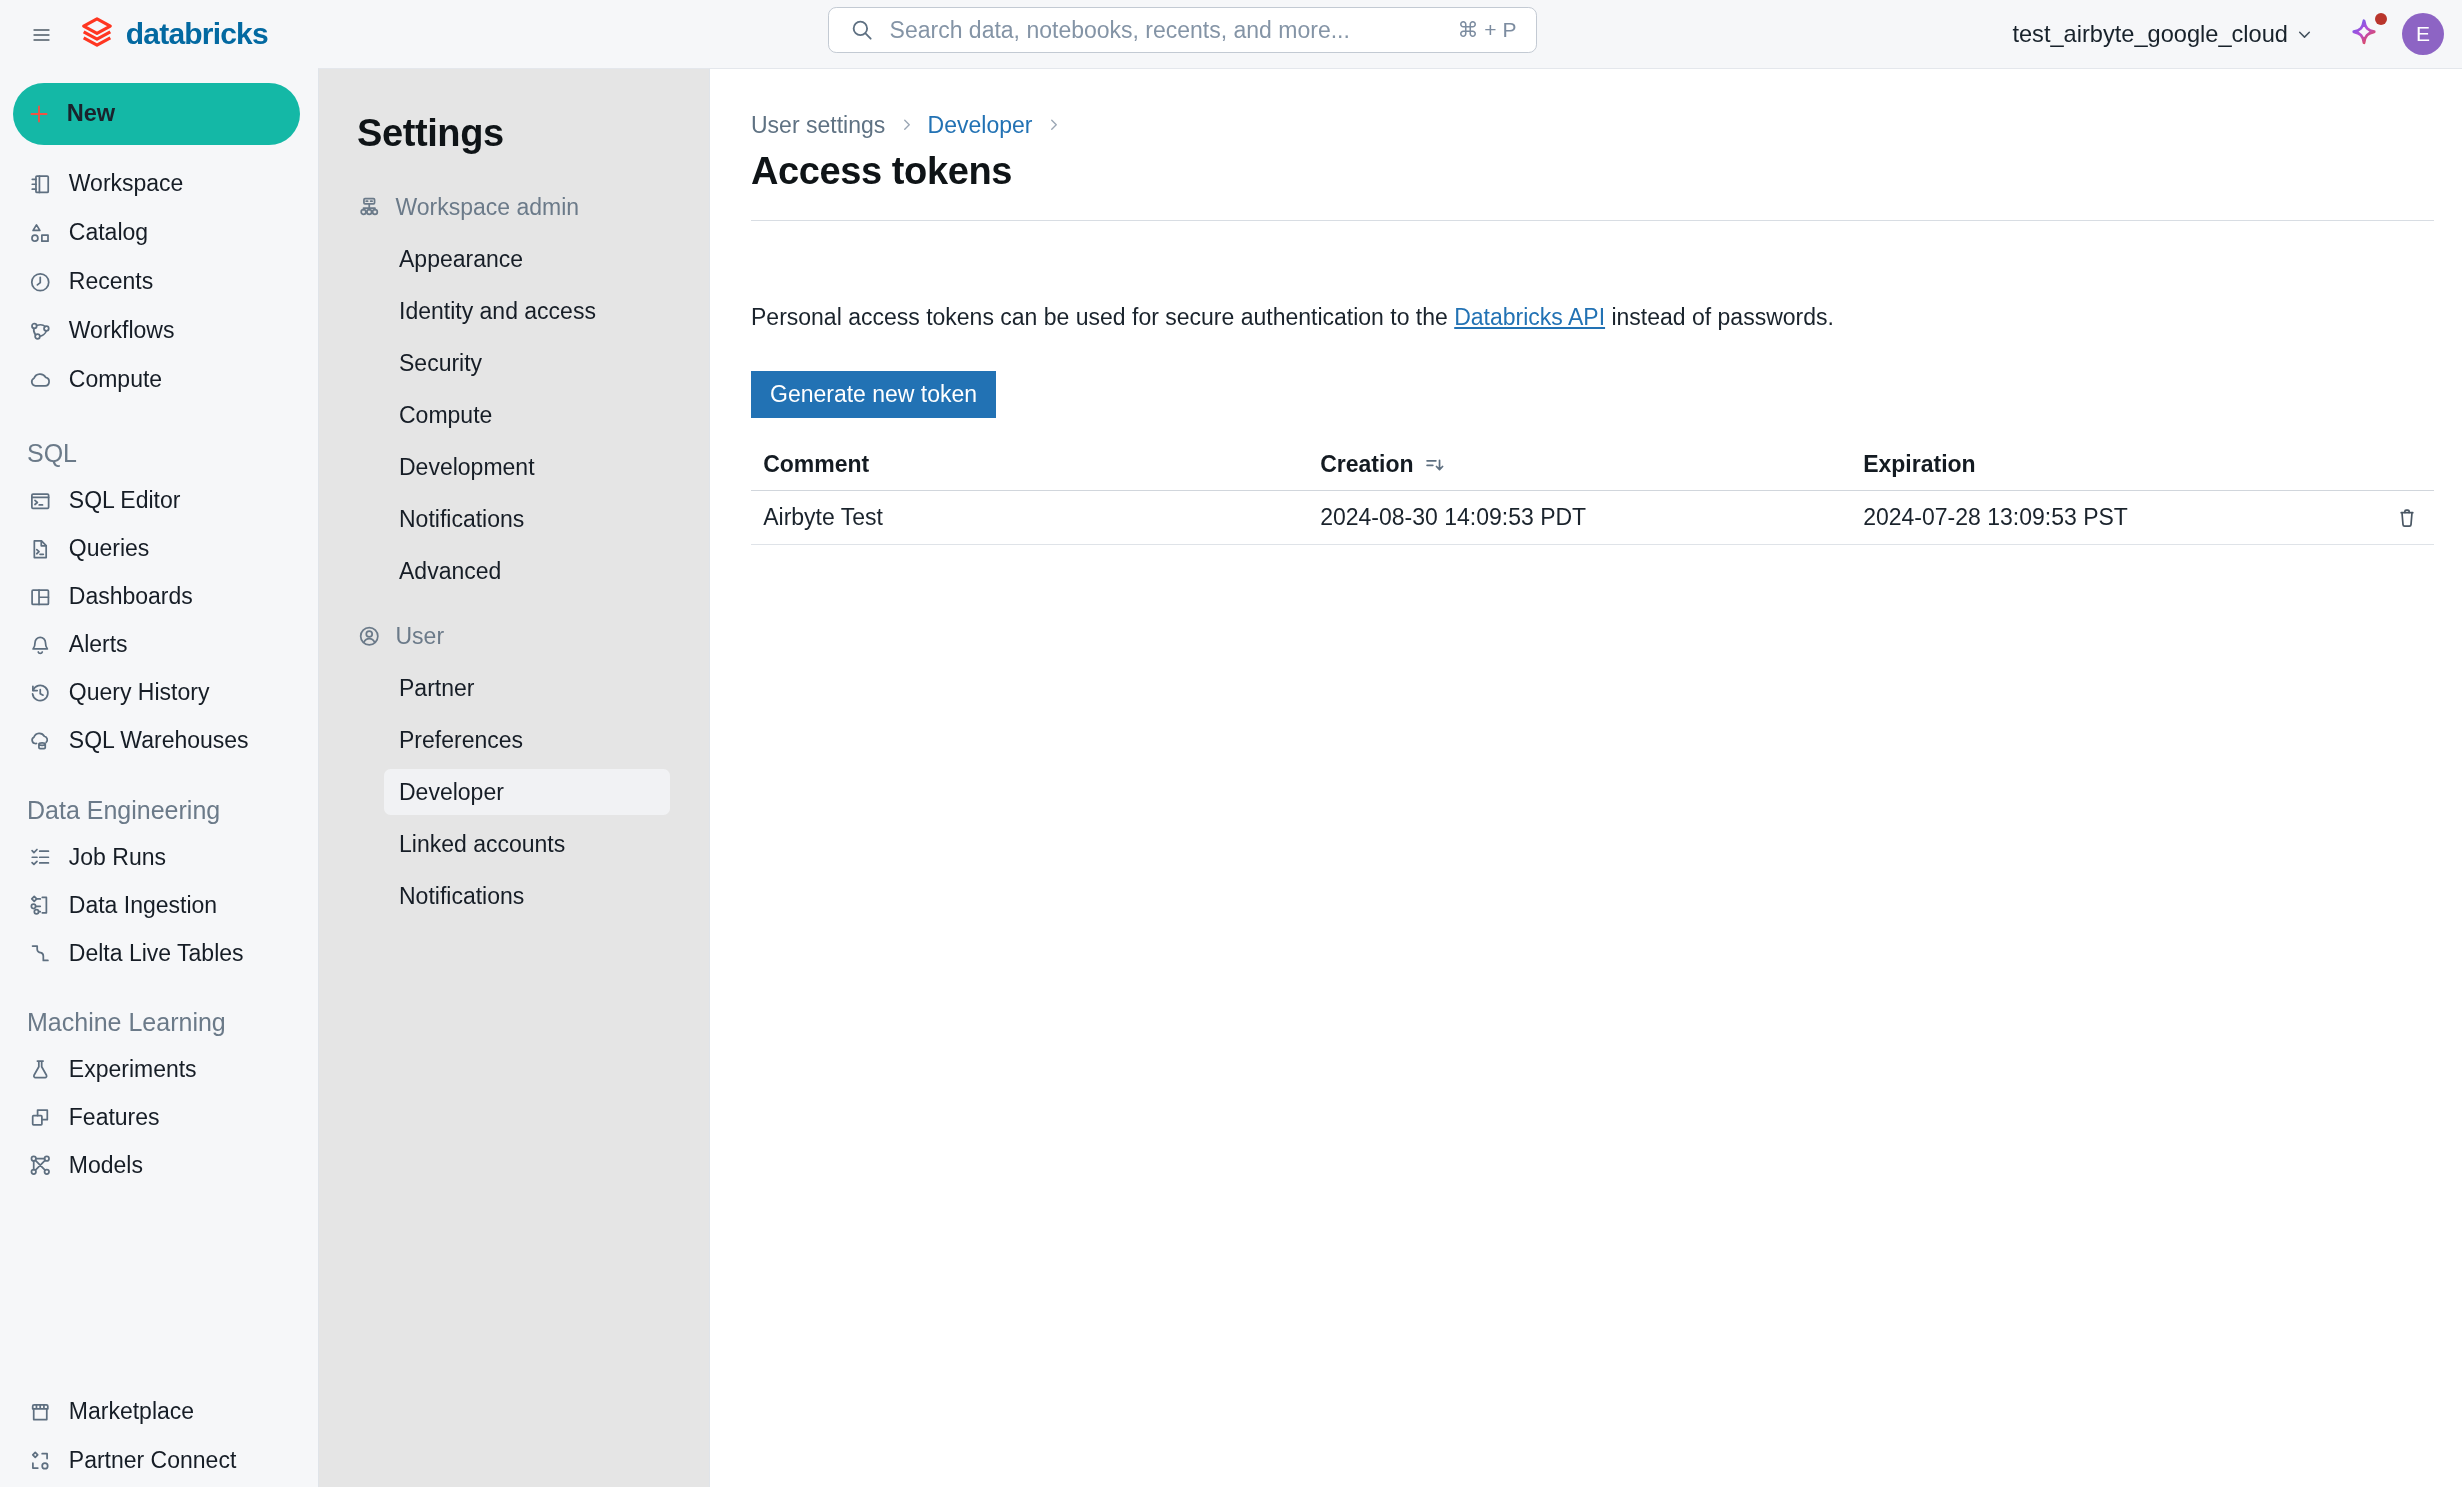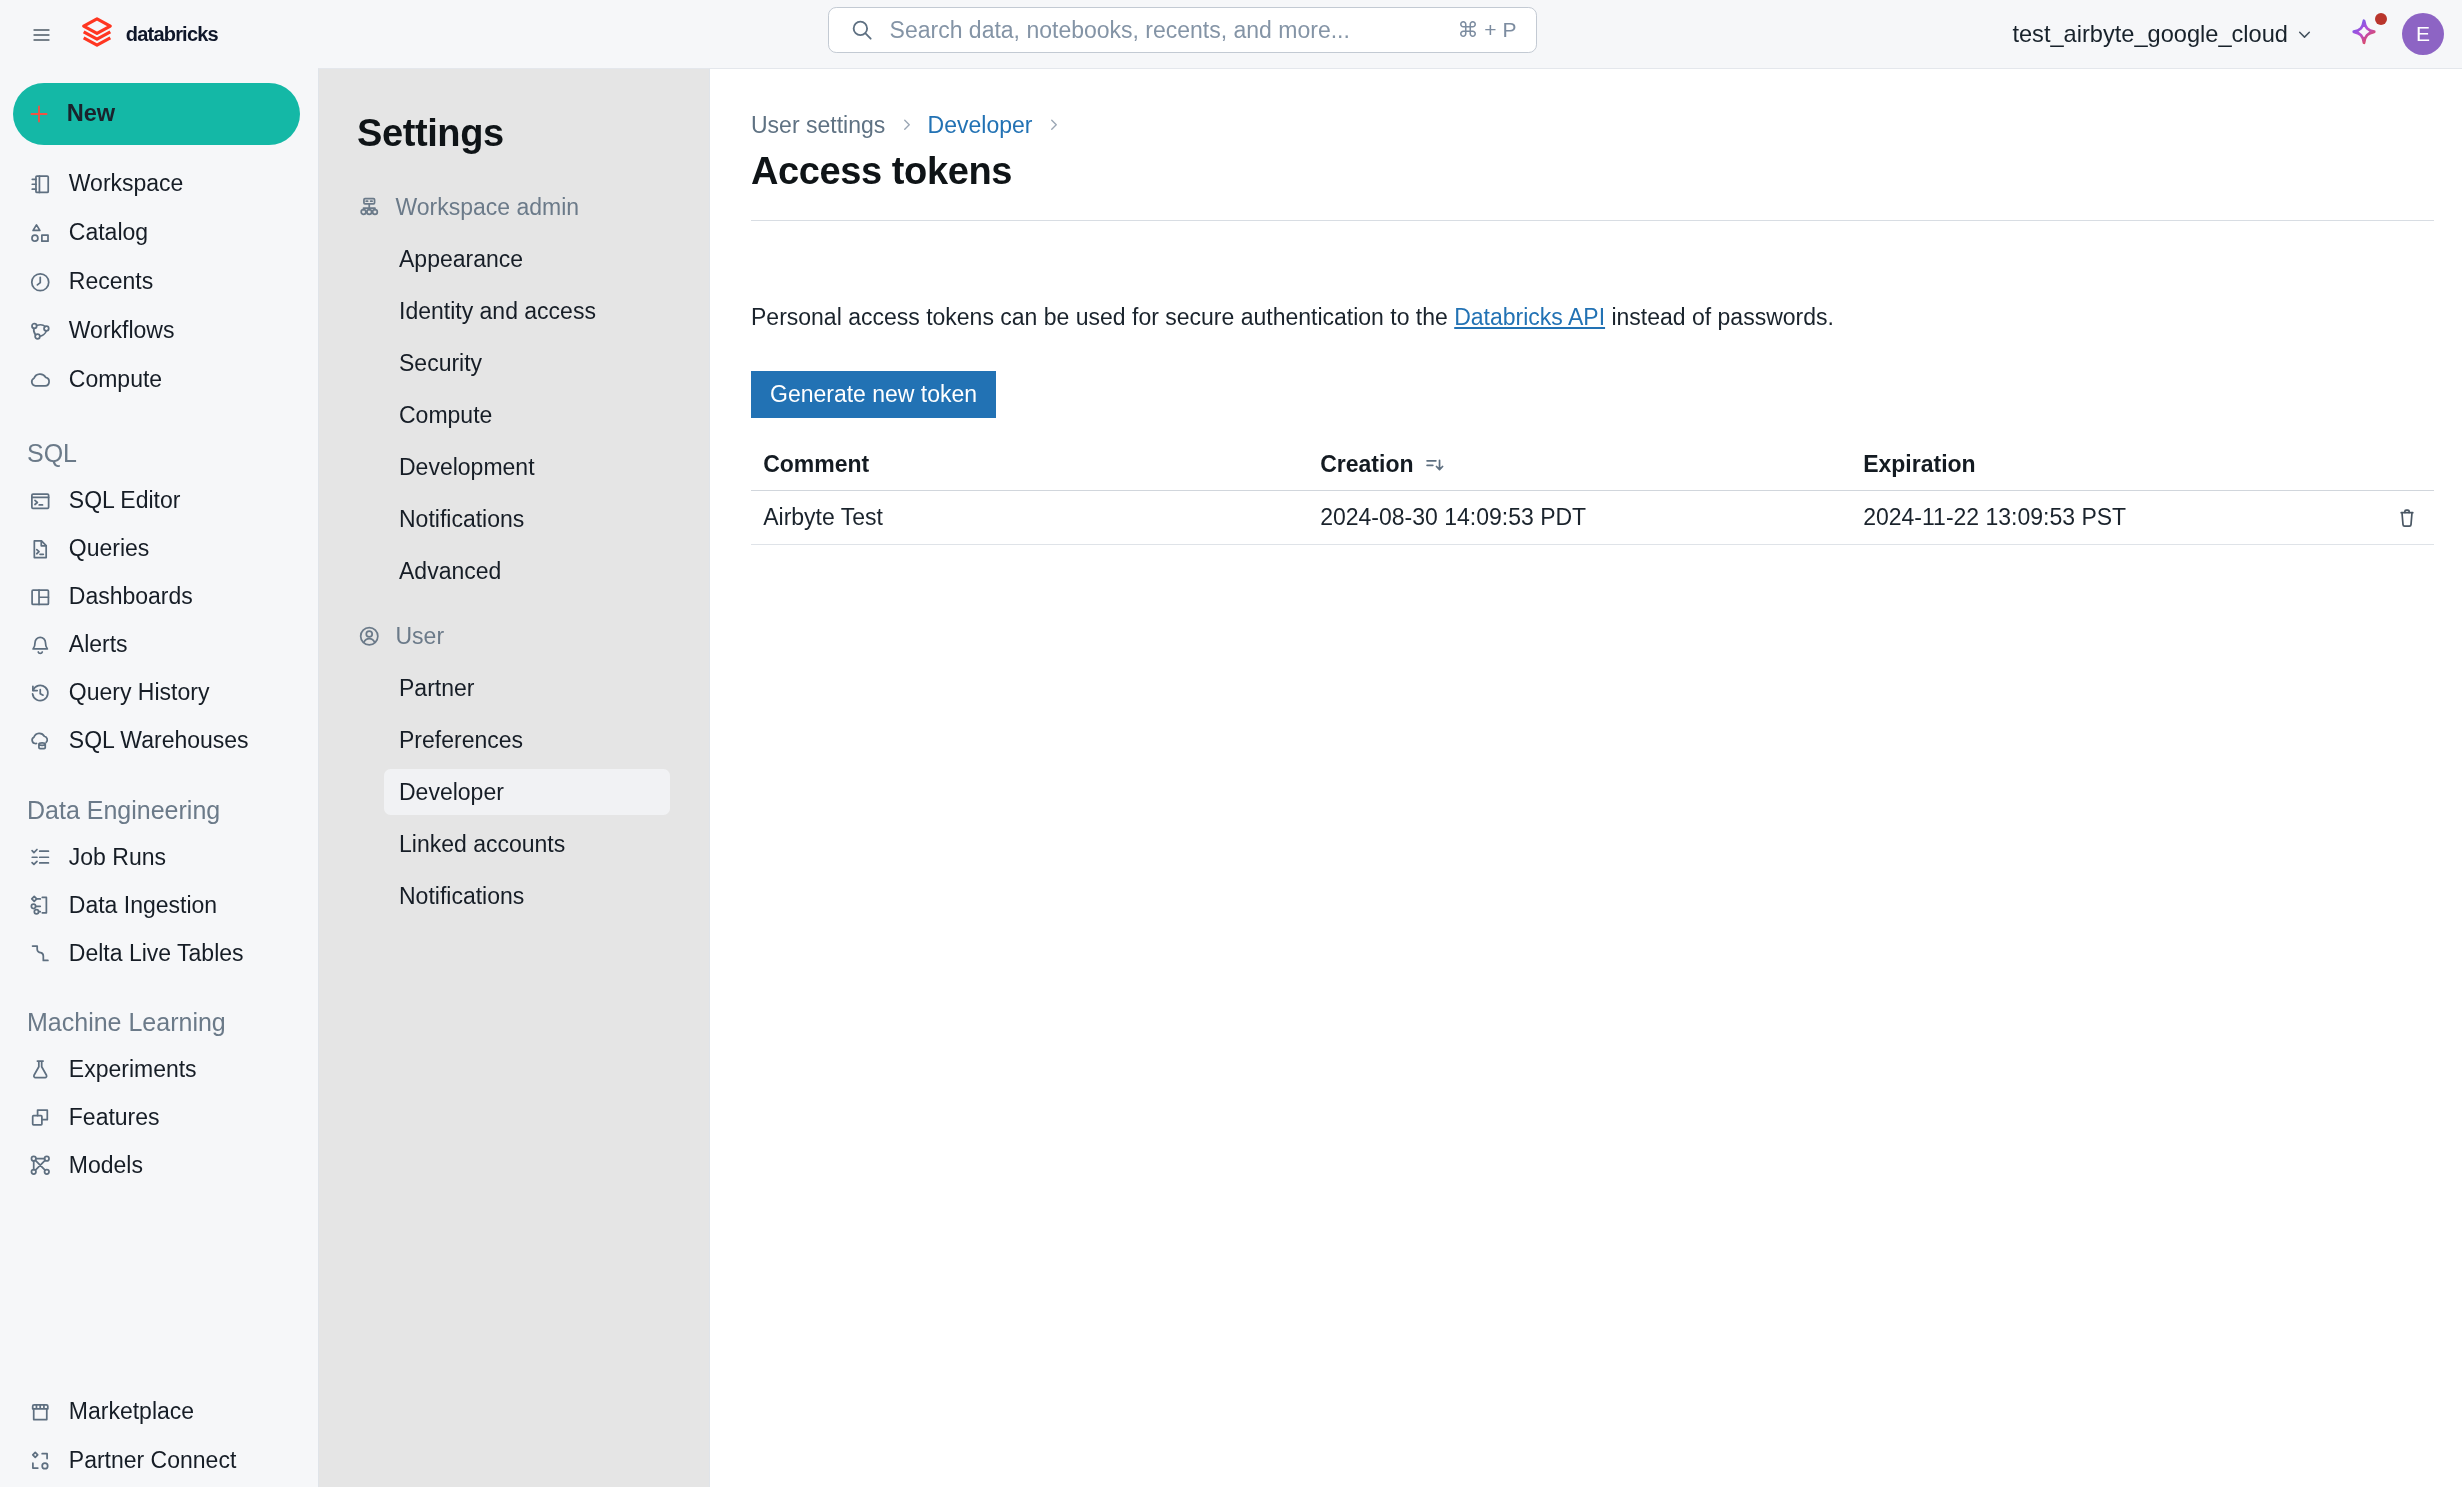--- a/index.html
+++ b/index.html
@@ -9,21 +9,21 @@
     font-family:"Liberation Sans","DejaVu Sans",sans-serif;
     color:#1A232C;
   }
   svg{display:block;}
   .ic{stroke:currentColor;fill:none;stroke-width:1.7;stroke-linecap:round;stroke-linejoin:round;}
 
   
   .topbar{position:absolute;left:0;top:0;width:2462px;height:68px;background:#F6F7F9;}
   .hamburger{position:absolute;left:24.5px;top:18px;width:33px;height:33px;color:#4C5964;cursor:pointer;display:flex;align-items:center;justify-content:center;background:none;border:none;}
   .brand{position:absolute;left:78px;top:0;height:68px;display:flex;align-items:center;gap:9.8px;}
-  .brand .wordmark{font-size:20px;font-weight:700;color:#0f172a;letter-spacing:-0.8px;}
+  .brand .wordmark{font-size:30px;font-weight:700;color:#0369a1;letter-spacing:-0.8px;}
   .searchbox{position:absolute;left:828px;top:7.3px;width:709px;height:46px;background:#FFFFFF;border:1.2px solid #C3CAD3;border-radius:8.2px;display:flex;align-items:center;padding:0 19.6px;box-sizing:border-box;gap:13px;}
   .searchbox input{flex:1;border:none;outline:none;background:transparent;font-size:23px;color:#1A232C;font-family:inherit;}
   .searchbox input::placeholder{color:#8494A6;}
   .search-shortcut{font-size:21px;color:#7C8CA0;white-space:nowrap;}
   .top-right{position:absolute;right:18px;top:0;height:68px;display:flex;align-items:center;}
   .ws-select{display:flex;align-items:center;gap:6.5px;cursor:pointer;}
   .ws-select .ws-name{font-size:23.6px;color:#18222B;}
   .assistant{position:relative;margin-left:31px;margin-right:19.6px;width:36px;height:36px;cursor:pointer;}
   .assistant .dot{position:absolute;right:-4.9px;top:-3.3px;width:12.2px;height:12.2px;border-radius:50%;background:#B9352C;}
   .avatar{width:42px;height:42px;border-radius:50%;background:#8D64C4;color:#FFFFFF;font-size:21px;display:flex;align-items:center;justify-content:center;cursor:pointer;}
@@ -382,21 +382,21 @@
             <path d="M4 8.6 H12.6 M4 13 H9.6 M16.2 8.2 V16.8 M13.2 14.2 L16.2 17.2 L19.2 14.2"></path>
           </svg>
       </div>
       <div class="hcell">
           <span>Expiration</span>
         </div>
     </div>
     <div class="t-row">
       <div class="cell">Airbyte Test</div>
       <div class="cell">2024-08-30 14:09:53 PDT</div>
-      <div class="cell">2024-11-22 13:09:53 PST</div>
+      <div class="cell">2024-07-28 13:09:53 PST</div>
       <button class="row-delete">
         <svg class="ic" width="31" height="31" viewBox="0 0 24 24" stroke-width="1.8">
             <path d="M9.9 7 V5.8 A1.2 1.2 0 0 1 11.1 4.6 H12.9 A1.2 1.2 0 0 1 14.1 5.8 V7"></path>
             <path d="M6.2 7.2 H17.8 M7 7.2 L8 19.1 A1.6 1.6 0 0 0 9.6 20.6 H14.4 A1.6 1.6 0 0 0 16 19.1 L17 7.2"></path>
           </svg>
       </button>
     </div>
   </div>
 </div>
 

